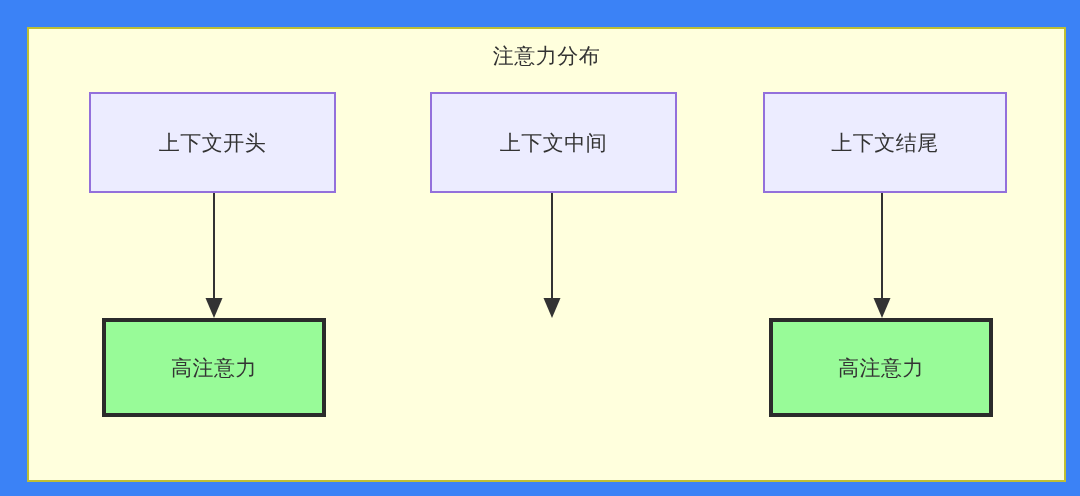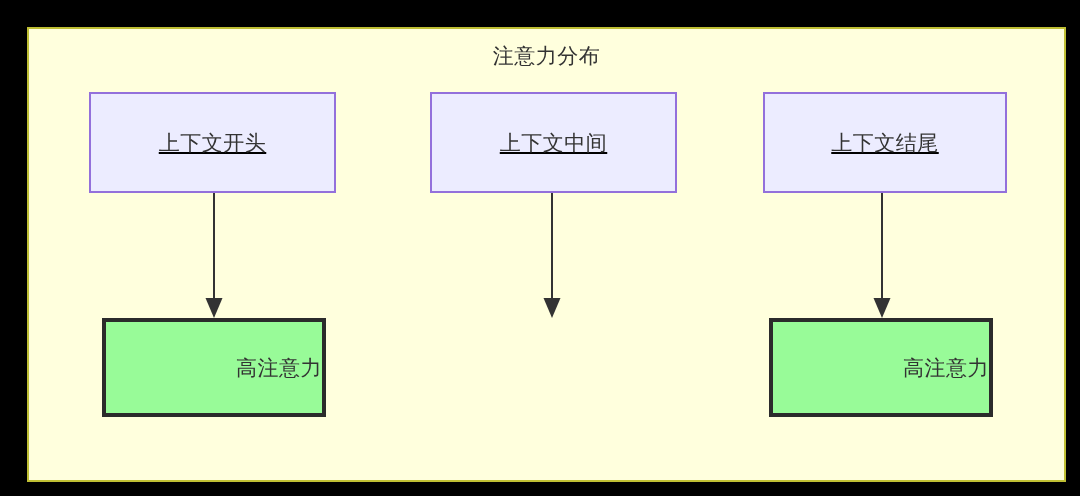--- a/index.html
+++ b/index.html
@@ -11,21 +11,21 @@
     width: 1080px;
     height: 496px;
     font-family: "Liberation Sans", "DejaVu Sans", sans-serif;
     overflow: hidden;
   }
 
   #canvas {
     position: relative;
     width: 1080px;
     height: 496px;
-    background: #000000;
+    background: #3b82f6;
   }
 
   
   .subgraph {
     position: absolute;
     left: 27px;
     top: 27px;
     width: 1039px;
     height: 455px;
     background: #ffffdd;
@@ -50,21 +50,20 @@
   .node-top {
     position: absolute;
     width: 247px;
     height: 101px;
     background: #ececff;
     border: 2px solid #9370db;
     box-sizing: border-box;
     display: flex;
     align-items: center;
     justify-content: center;
-    text-decoration: underline;
   }
   .node-top .node-label {
     font-size: 21px;
     line-height: 26px;
     color: #333333;
     letter-spacing: 0.5px;
     white-space: nowrap;
   }
 
   #node-top-1 { left: 89px;  top: 92px; }
@@ -72,21 +71,21 @@
   #node-top-3 { left: 763px; top: 92px; width: 244px; }
 
   
   .node-bottom {
     position: absolute;
     height: 99px;
     box-sizing: border-box;
     border: 4px solid #2b2b2b;
     display: flex;
     align-items: center;
-    justify-content: flex-end;
+    justify-content: center;
   }
   .node-bottom .node-label {
     font-size: 21px;
     line-height: 26px;
     color: #333333;
     letter-spacing: 0.5px;
     white-space: nowrap;
   }
 
   #node-bottom-1 { left: 102px; top: 318px; width: 224px; background: #98fb98; }

